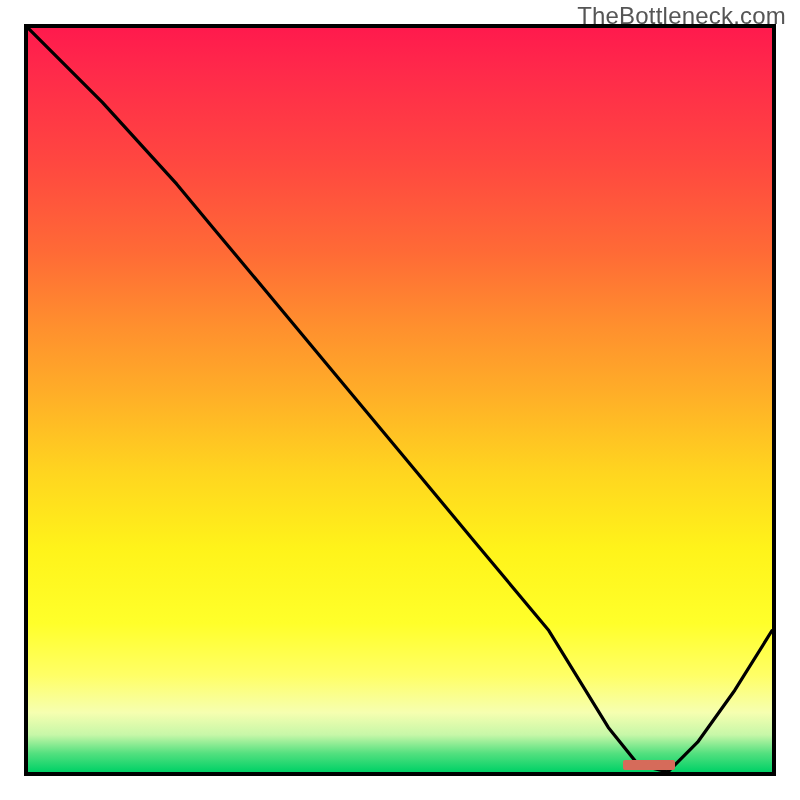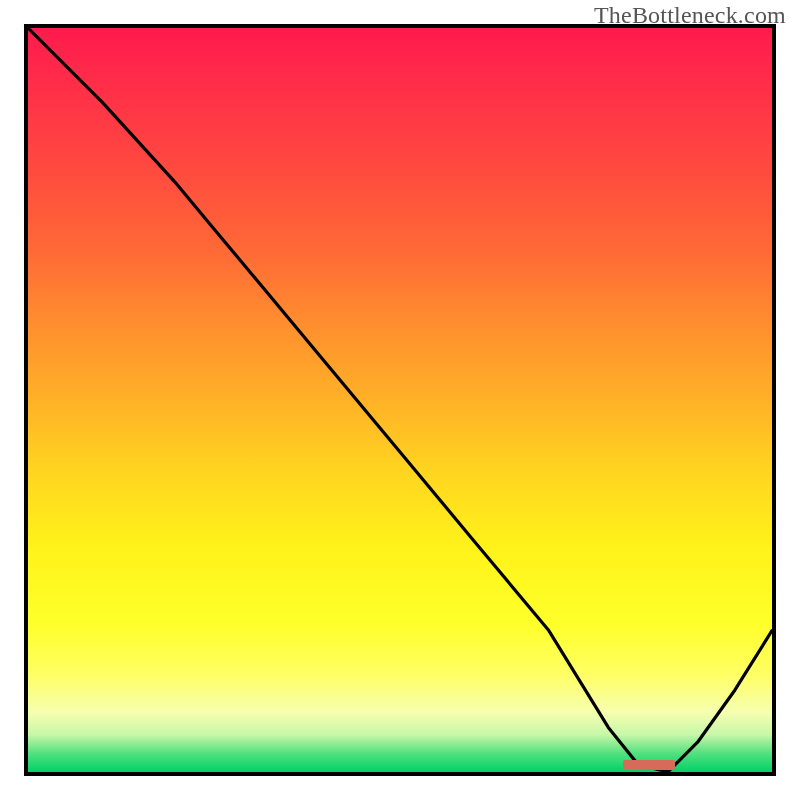--- a/index.html
+++ b/index.html
@@ -8,21 +8,20 @@
     width: 800px;
     height: 800px;
     background: #ffffff;
     font-family: Arial, Helvetica, sans-serif;
     overflow: hidden;
   }
   .frame {
     position: relative;
     width: 800px;
     height: 590px;
-    font-family: Liberation Serif, serif;
   }
   .watermark {
     position: absolute;
     top: 2px;
     right: 14px;
     color: #555;
     font-size: 24px;
     font-weight: 500;
     letter-spacing: 0.2px;
     user-select: none;

